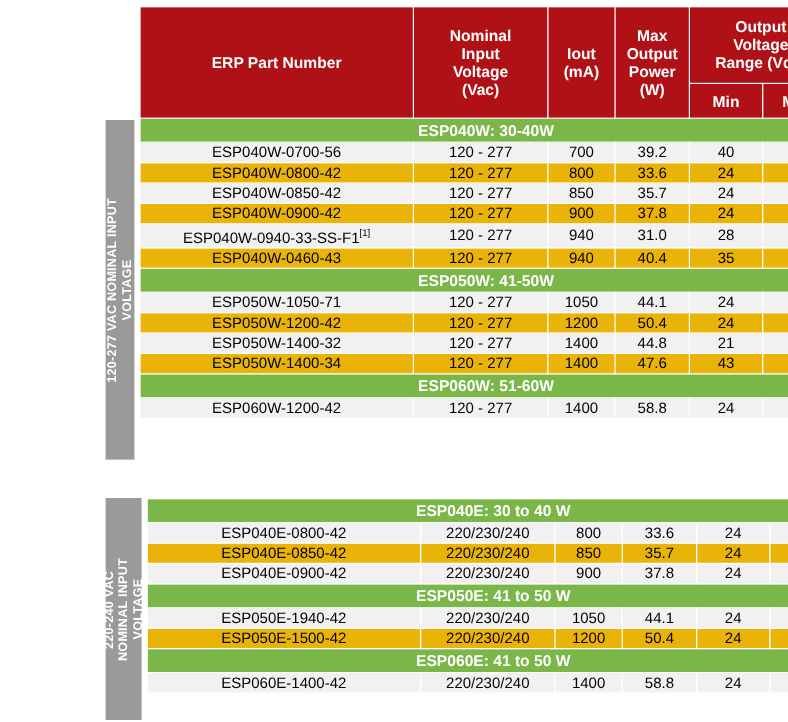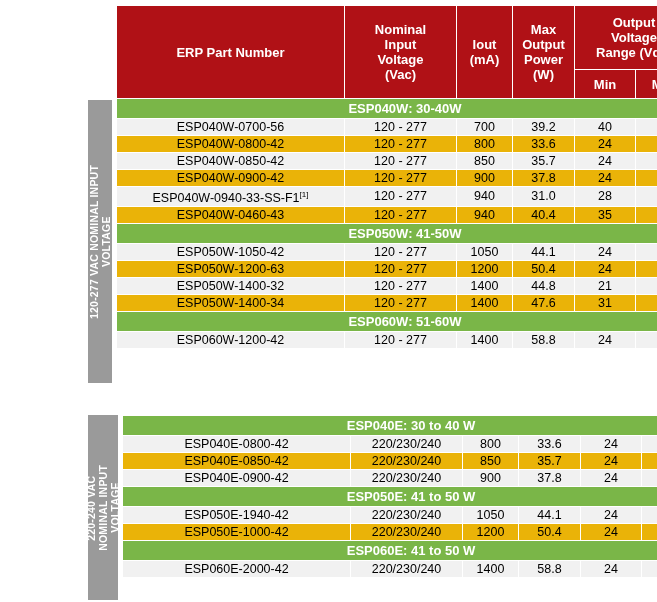--- a/index.html
+++ b/index.html
@@ -209,49 +209,49 @@
             <td>940</td>
             <td>40.4</td>
             <td>35</td>
             <td>43</td>
           </tr>
 
           <tr class="band">
             <td colspan="6">ESP050W: 41-50W</td>
           </tr>
           <tr class="data">
-            <td class="partno">ESP050W-1050-42</td>
+            <td class="partno">ESP050W-1050-71</td>
             <td>120 - 277</td>
             <td>1050</td>
             <td>44.1</td>
             <td>24</td>
             <td>42</td>
           </tr>
           <tr class="data alt">
-            <td class="partno">ESP050W-1200-63</td>
+            <td class="partno">ESP050W-1200-42</td>
             <td>120 - 277</td>
             <td>1200</td>
             <td>50.4</td>
             <td>24</td>
             <td>42</td>
           </tr>
           <tr class="data">
             <td class="partno">ESP050W-1400-32</td>
             <td>120 - 277</td>
             <td>1400</td>
             <td>44.8</td>
             <td>21</td>
             <td>32</td>
           </tr>
           <tr class="data alt">
             <td class="partno">ESP050W-1400-34</td>
             <td>120 - 277</td>
             <td>1400</td>
             <td>47.6</td>
-            <td>31</td>
+            <td>43</td>
             <td>34</td>
           </tr>
 
           <tr class="band">
             <td colspan="6">ESP060W: 51-60W</td>
           </tr>
           <tr class="data">
             <td class="partno">ESP060W-1200-42</td>
             <td>120 - 277</td>
             <td>1400</td>
@@ -314,33 +314,33 @@
           </tr>
           <tr class="data">
             <td class="partno">ESP050E-1940-42</td>
             <td>220/230/240</td>
             <td>1050</td>
             <td>44.1</td>
             <td>24</td>
             <td>42</td>
           </tr>
           <tr class="data alt">
-            <td class="partno">ESP050E-1000-42</td>
+            <td class="partno">ESP050E-1500-42</td>
             <td>220/230/240</td>
             <td>1200</td>
             <td>50.4</td>
             <td>24</td>
             <td>42</td>
           </tr>
 
           <tr class="band">
             <td colspan="6">ESP060E: 41 to 50 W</td>
           </tr>
           <tr class="data">
-            <td class="partno">ESP060E-2000-42</td>
+            <td class="partno">ESP060E-1400-42</td>
             <td>220/230/240</td>
             <td>1400</td>
             <td>58.8</td>
             <td>24</td>
             <td>42</td>
           </tr>
         </tbody>
       </table>
     </div>
   </div>

